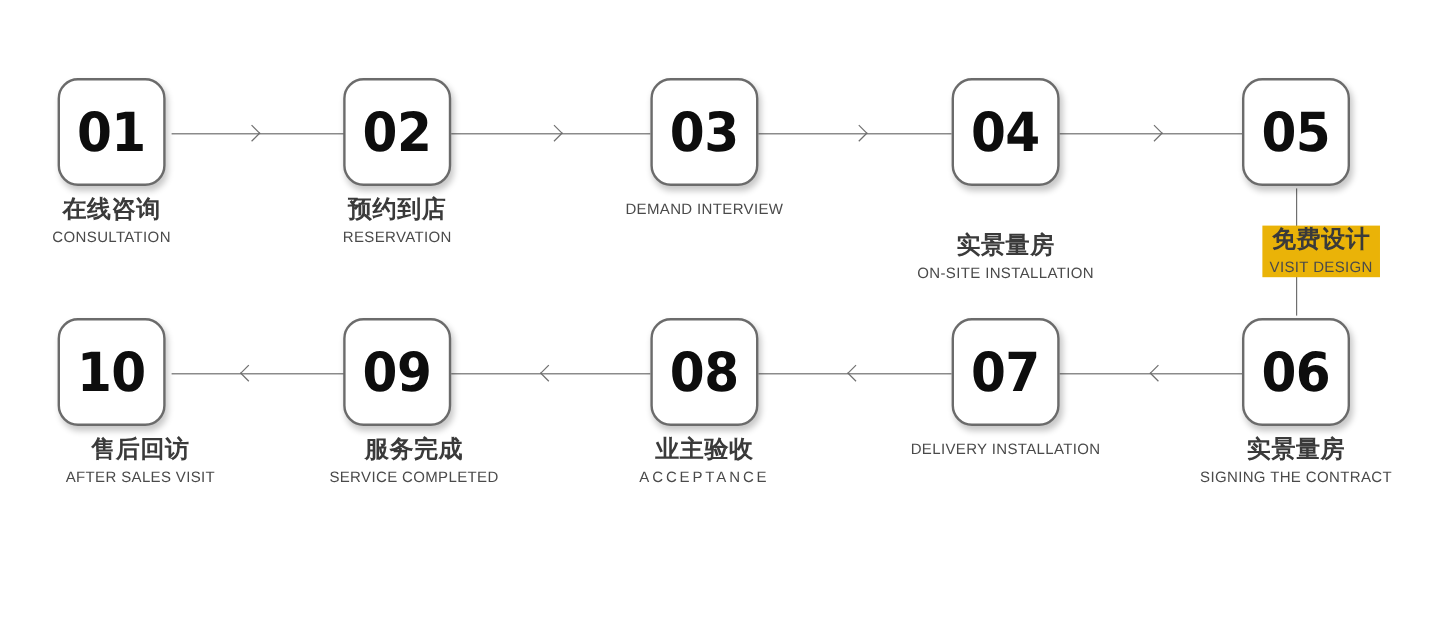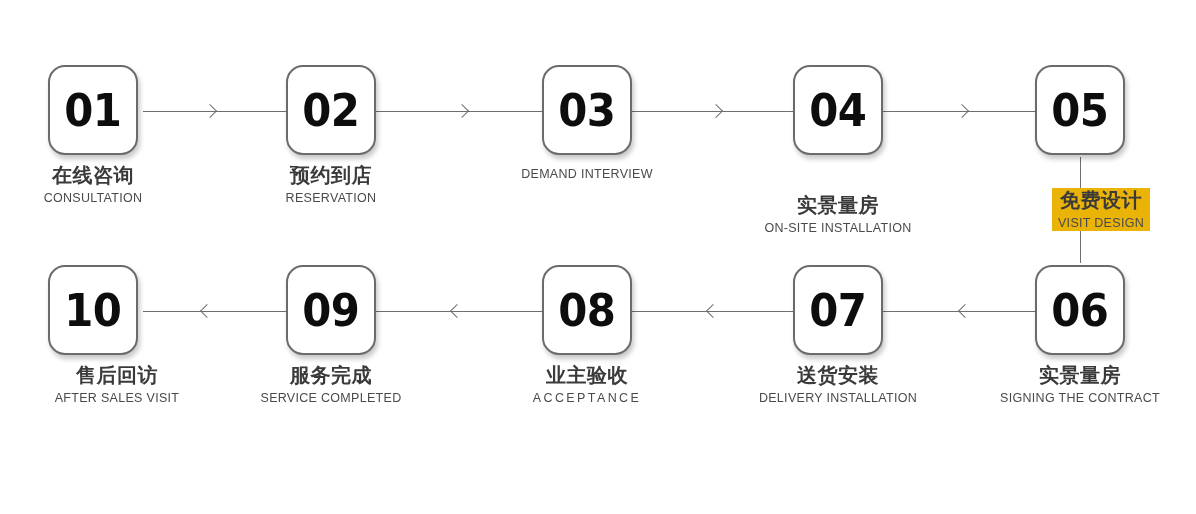--- a/index.html
+++ b/index.html
@@ -201,42 +201,41 @@
   <div class="label" style="left:93px; top:363px;margin-left:24px;">
     <div class="cn">售后回访</div>
     <div class="en">AFTER SALES VISIT</div>
   </div>
 
   <div class="node" style="left:286px; top:265px;">
     <div class="box">
       <span class="num">09</span>
     </div>
   </div>
-  <div class="label" style="left:331px; top:363px;">
+  <div class="label" style="left:345px; top:363px;">
     <div class="cn">服务完成</div>
     <div class="en">SERVICE COMPLETED</div>
   </div>
 
   <div class="node" style="left:542px; top:265px;">
     <div class="box">
       <span class="num">08</span>
     </div>
   </div>
   <div class="label wide" style="left:587px; top:363px;">
     <div class="cn">业主验收</div>
     <div class="en">ACCEPTANCE</div>
   </div>
 
   <div class="node" style="left:793px; top:265px;">
     <div class="box">
       <span class="num">07</span>
     </div>
   </div>
   <div class="label" style="left:838px; top:363px;">
-    <div class="cn">送货安装</div>
     <div class="en">DELIVERY INSTALLATION</div>
   </div>
 
   <div class="node" style="left:1035px; top:265px;">
     <div class="box">
       <span class="num">06</span>
     </div>
   </div>
   <div class="label" style="left:1080px; top:363px;">
     <div class="cn">实景量房</div>

